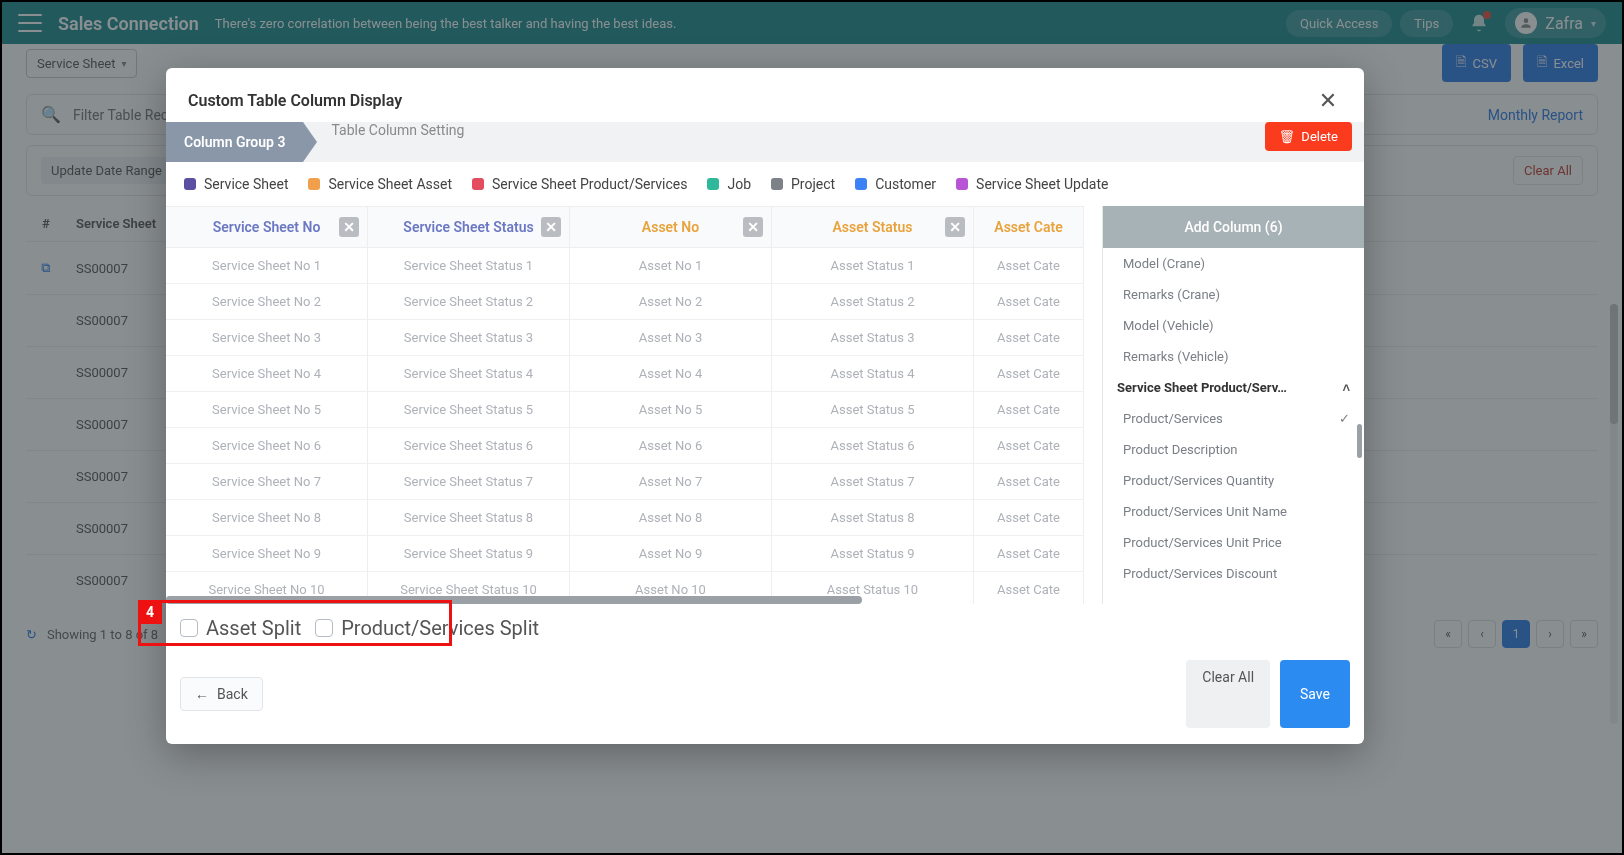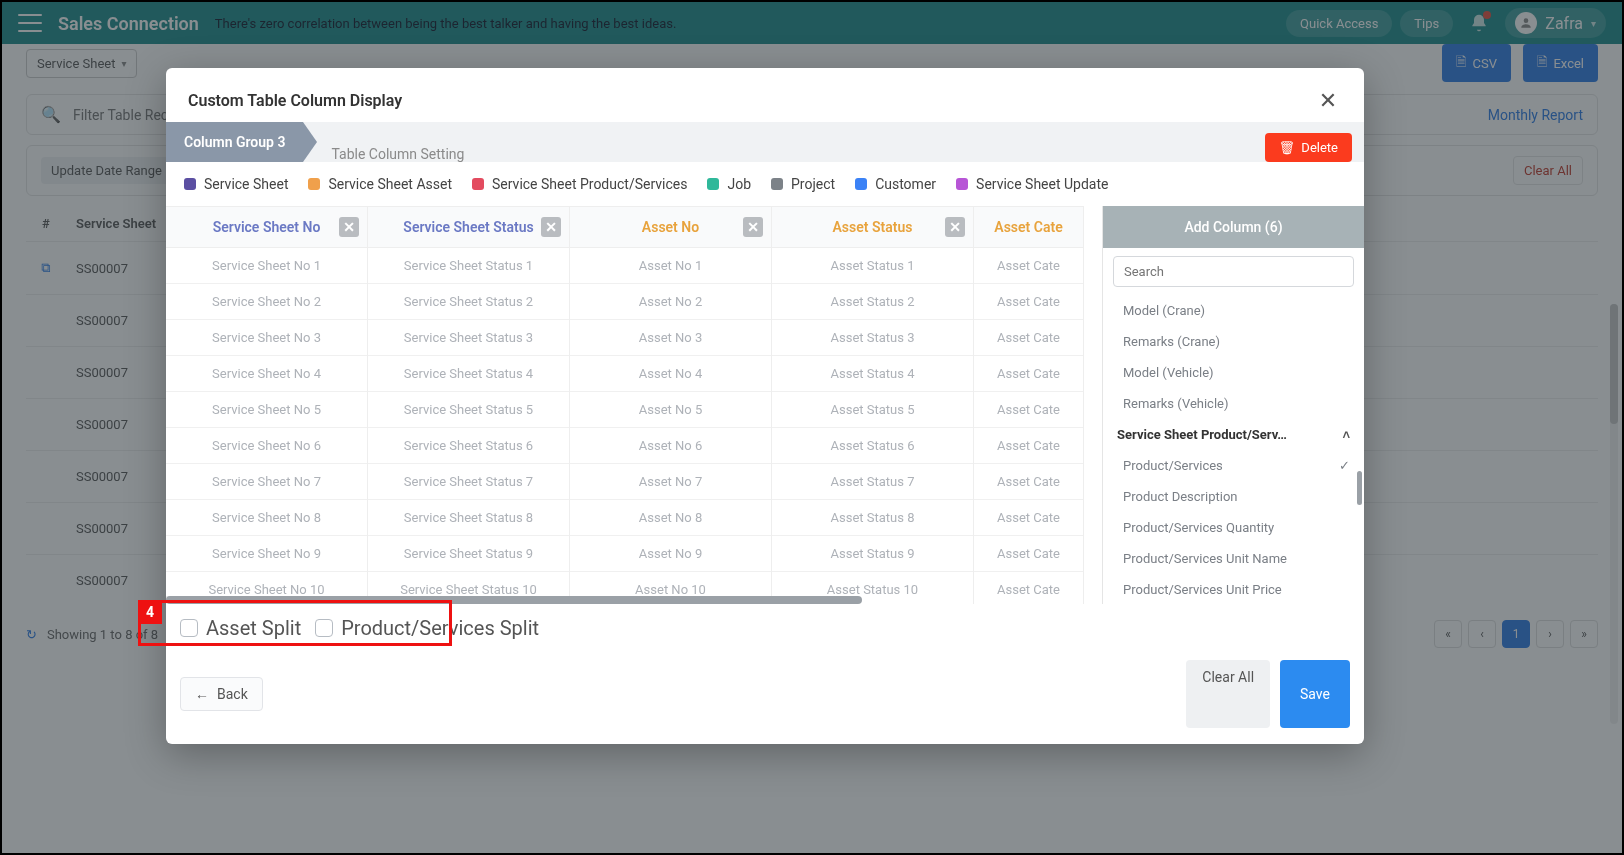--- a/index.html
+++ b/index.html
@@ -2,21 +2,21 @@
 <html><head>
 <meta charset="utf-8">
 <style>
 *{box-sizing:border-box;margin:0;padding:0;font-family:-apple-system,BlinkMacSystemFont,"Segoe UI",Roboto,Arial,sans-serif}
 body{background:#fff;overflow:hidden}
 .viewport{width:1624px;height:855px;position:relative;border:2px solid #000}
 .topbar{height:42px;background:#1a8b8a;display:flex;align-items:center;padding:0 16px;color:#fff}
 .hamburger{width:24px;height:18px;display:flex;flex-direction:column;justify-content:space-between;margin-right:16px;cursor:pointer}
 .hamburger span{height:2px;background:#fff;border-radius:1px}
 .brand{font-size:18px;font-weight:600;margin-right:16px}
-.tagline{font-size:13px;color:#0f172a}
+.tagline{font-size:13px;color:#ffffff}
 .topbar-right{margin-left:auto;display:flex;align-items:center;gap:8px}
 .pill{background:rgba(255,255,255,0.15);padding:6px 14px;border-radius:16px;font-size:13px;cursor:pointer}
 .bell{width:20px;height:20px;position:relative;margin:0 8px}
 .bell svg{width:20px;height:20px;fill:#cde8e7}
 .bell-dot{position:absolute;top:-2px;right:-2px;width:8px;height:8px;background:#e74c3c;border-radius:50%}
 .userchip{display:flex;align-items:center;gap:8px;background:rgba(255,255,255,0.15);padding:4px 10px;border-radius:16px;cursor:pointer}
 .avatar{width:22px;height:22px;background:#fff;border-radius:50%;display:flex;align-items:center;justify-content:center}
 .avatar svg{width:14px;height:14px;fill:#888}
 .userchip .chev{font-size:10px;color:#cde8e7}
 
@@ -49,21 +49,21 @@
 .pg.active{background:#2c7be5;color:#fff;border-color:#2c7be5}
 .page-scroll{position:absolute;right:4px;top:260px;width:8px;height:420px;background:#f0f0f0;border-radius:4px}
 .page-scroll-thumb{position:absolute;top:0;width:8px;height:120px;background:#c5c5c5;border-radius:4px}
 
 .mask{position:absolute;inset:0;background:rgba(40,50,55,0.55)}
 
 .modal{position:absolute;top:66px;left:164px;width:1198px;height:676px;background:#fff;border-radius:6px;box-shadow:0 10px 40px rgba(0,0,0,0.3);display:flex;flex-direction:column}
 .modal-head{padding:18px 22px 8px;display:flex;align-items:center}
 .modal-title{font-size:16px;font-weight:600;color:#333}
 .modal-close{margin-left:auto;width:28px;height:28px;display:flex;align-items:center;justify-content:center;cursor:pointer;color:#555;font-size:22px}
-.crumb-bar{height:40px;background:#f0f2f4;display:flex;align-items:flex-end;padding-right:12px}
+.crumb-bar{height:40px;background:#f0f2f4;display:flex;align-items:flex-start;padding-right:12px}
 .crumb-active{background:#8a97a8;color:#fff;height:100%;display:flex;align-items:center;padding:0 18px;font-size:14px;font-weight:600;position:relative}
 .crumb-active:after{content:"";position:absolute;right:-14px;top:0;border-top:20px solid transparent;border-bottom:20px solid transparent;border-left:14px solid #8a97a8}
 .crumb-next{margin-left:28px;font-size:14px;color:#8a8a8a}
 .btn-del{margin-left:auto;background:#fb3b1e;color:#fff;border-radius:4px;padding:7px 14px;font-size:13px;display:flex;align-items:center;gap:6px;cursor:pointer}
 .legend{display:flex;gap:20px;padding:14px 18px;font-size:14px;color:#444;align-items:center;flex-wrap:wrap}
 .lg{display:flex;align-items:center;gap:8px}
 .dot{width:12px;height:12px;border-radius:3px}
 
 .grid-wrap{display:flex;flex:1;min-height:0}
 .grid-scroll{flex:1;overflow:hidden;position:relative}
@@ -339,21 +339,20 @@
               <div class="cell">Asset Cate</div>
               <div class="cell">Asset Cate</div>
             </div>
           </div>
         <div class="hbar">
             <div class="hbar-thumb"></div>
           </div>
       </div>
       <div class="side">
         <div class="side-head">Add Column (6)</div>
-        <div class="side-search"><input placeholder="Search" style=""></div>
         <div class="side-list" id="side-list">
           <div class="side-scroll"></div>
         <div class="side-item">
               <span>Model (Crane)</span>
             </div>
             <div class="side-item">
               <span>Remarks (Crane)</span>
             </div>
             <div class="side-item">
               <span>Model (Vehicle)</span>

